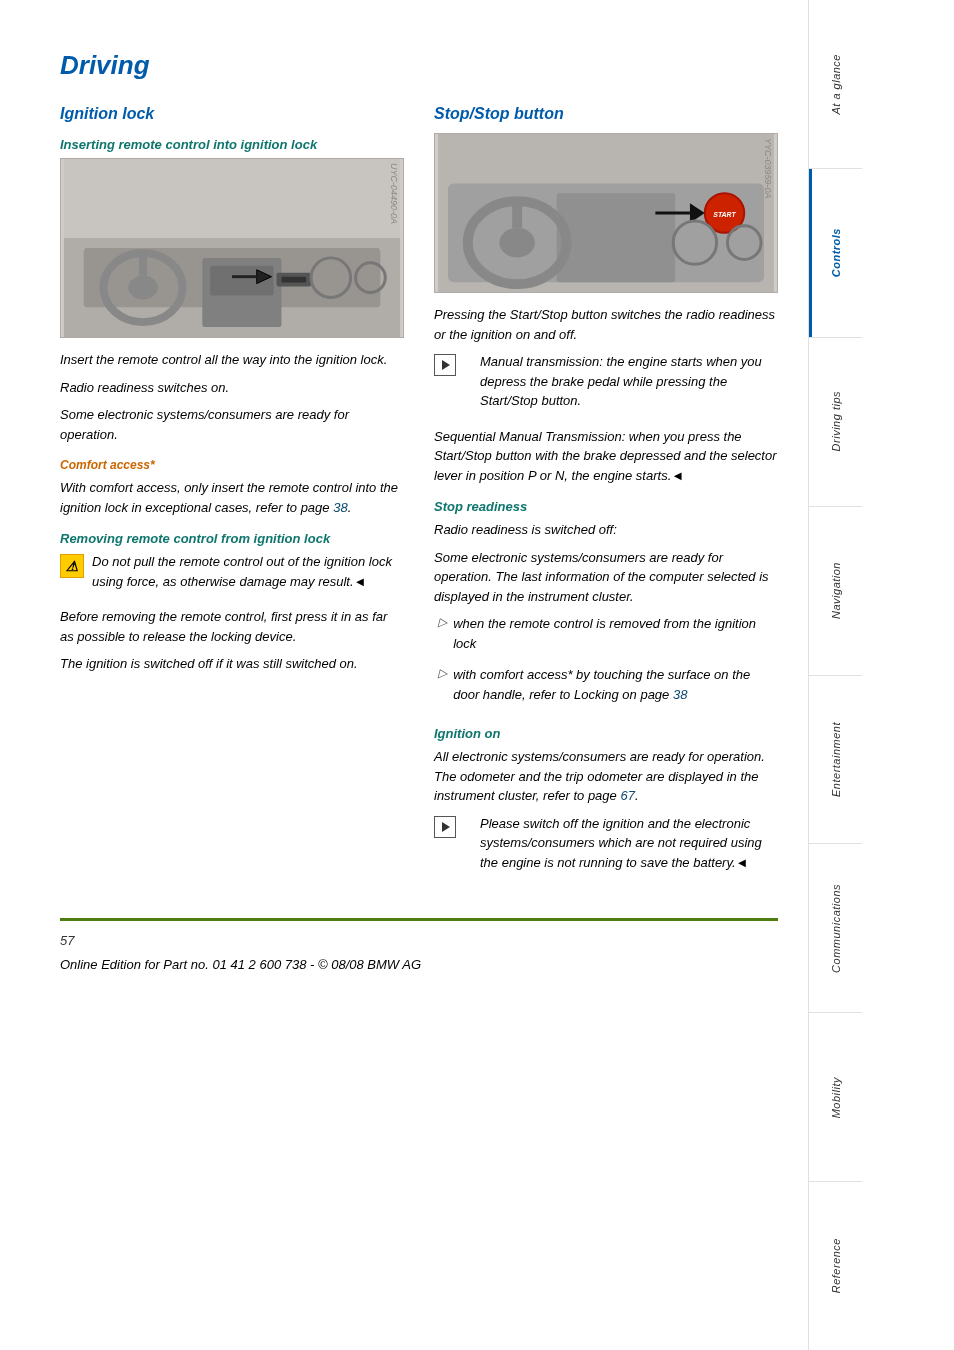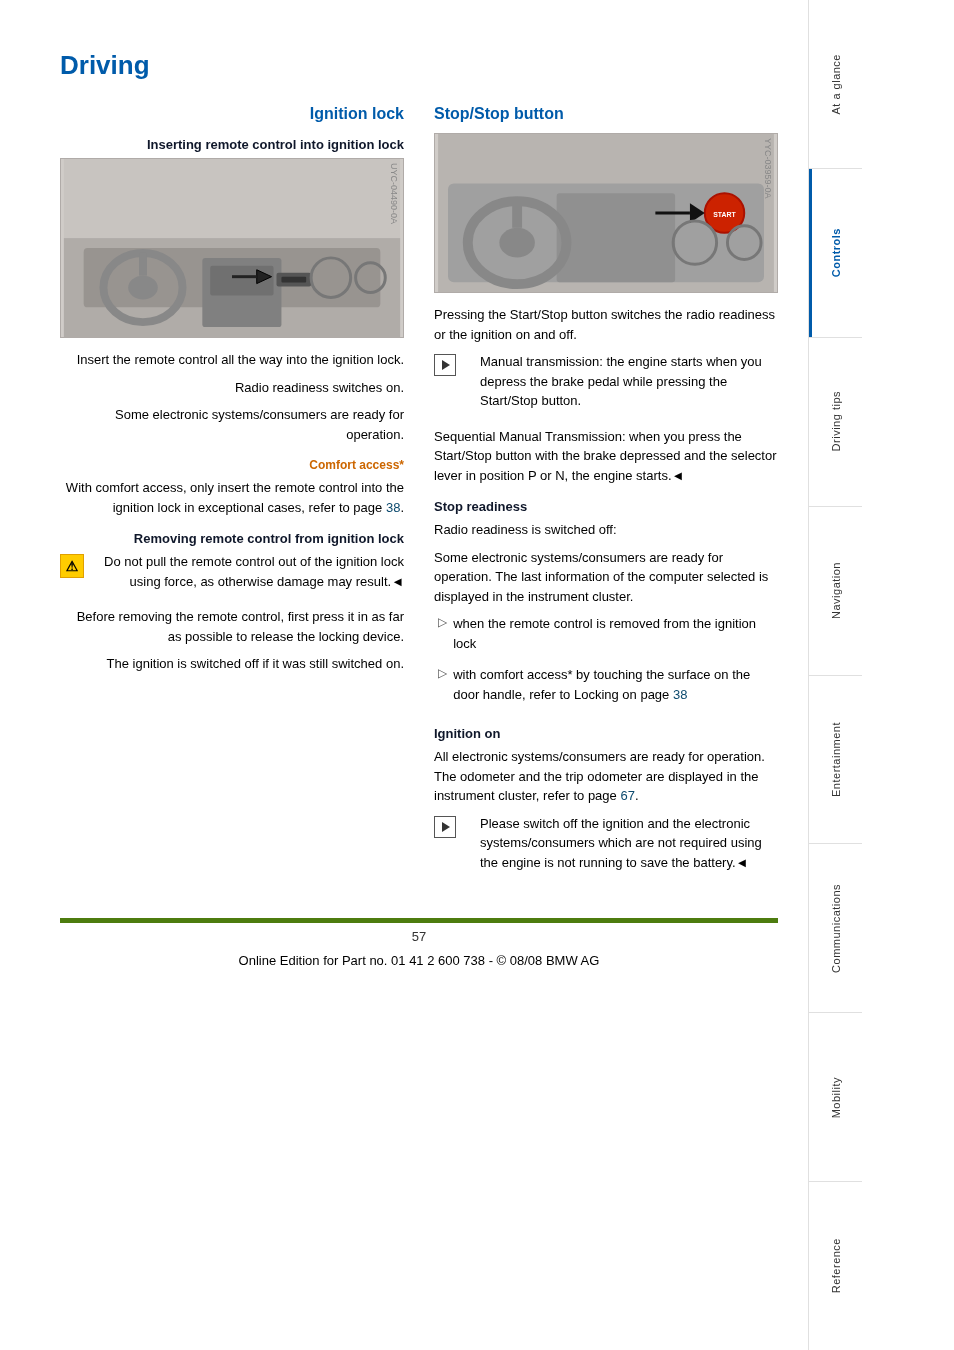--- a/index.html
+++ b/index.html
@@ -10,20 +10,21 @@
       width: 954px;
       min-height: 1350px;
       position: relative;
       overflow-x: hidden;
     }
 
     .page-wrapper {
       display: flex;
       width: 862px;
       min-height: 1350px;
+      font-style: italic;
     }
 
     .main-content {
       flex: 1;
       padding: 40px 30px 40px 60px;
       max-width: 900px;
     }
 
     .sidebar {
       width: 54px;
@@ -79,38 +80,37 @@
     }
 
     .two-column {
       display: flex;
       gap: 30px;
     }
 
     .left-column {
       flex: 1;
       max-width: 380px;
-      text-align: right;
     }
 
     .right-column {
       flex: 1;
     }
 
     .section-title {
       font-size: 16px;
       font-weight: bold;
       color: #005baa;
       margin-bottom: 10px;
     }
 
     .subsection-title {
       font-size: 13px;
       font-weight: bold;
-      color: #0f172a;
+      color: #0f766e;
       margin-bottom: 6px;
       margin-top: 14px;
     }
 
     .subsection-title-orange {
       font-size: 12px;
       font-weight: bold;
       color: #cc6600;
       margin-bottom: 6px;
       margin-top: 14px;
@@ -206,24 +206,24 @@
       margin-top: 1px;
       flex-shrink: 0;
     }
 
     .link-text {
       color: #0c4a6e;
       text-decoration: none;
     }
 
     .footer {
-      text-align: center;
+      text-align: left;
       margin-top: 30px;
-      padding-top: 4px;
-      border-top: 5px solid #4d7c0f;
+      padding-top: 10px;
+      border-top: 3px solid #4d7c0f;
       font-size: 11px;
       color: #555;
     }
 
     .page-number {
       font-size: 13px;
       color: #333;
       margin-bottom: 4px;
     }
 

